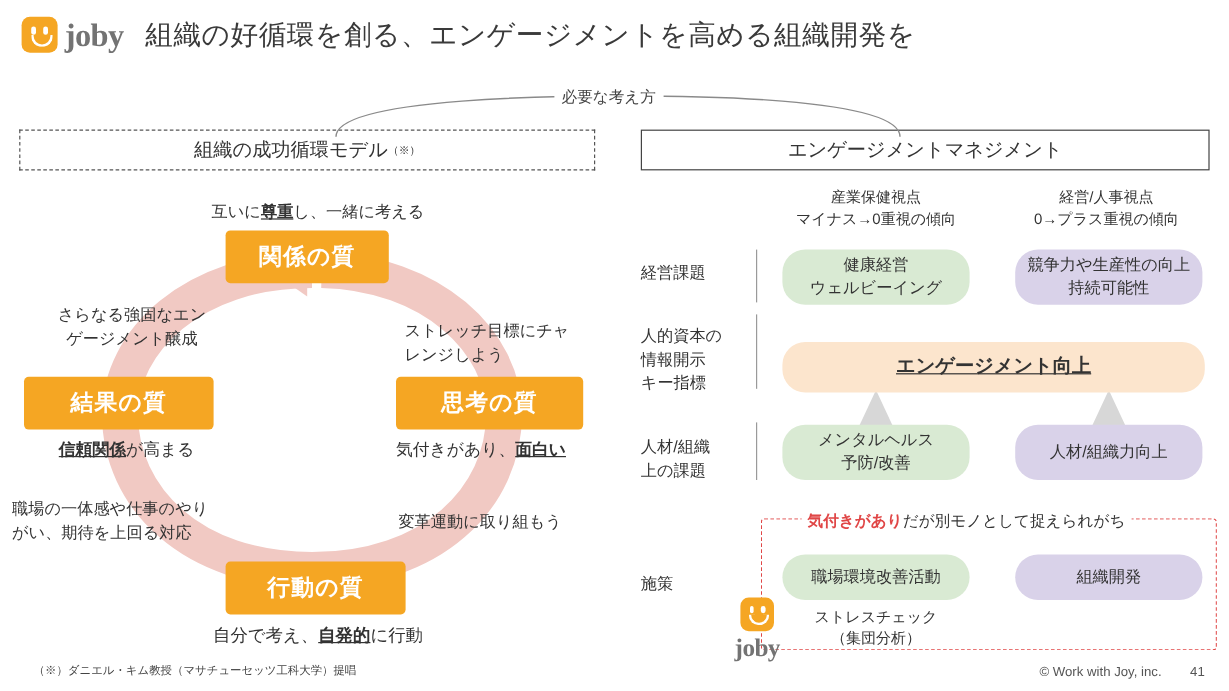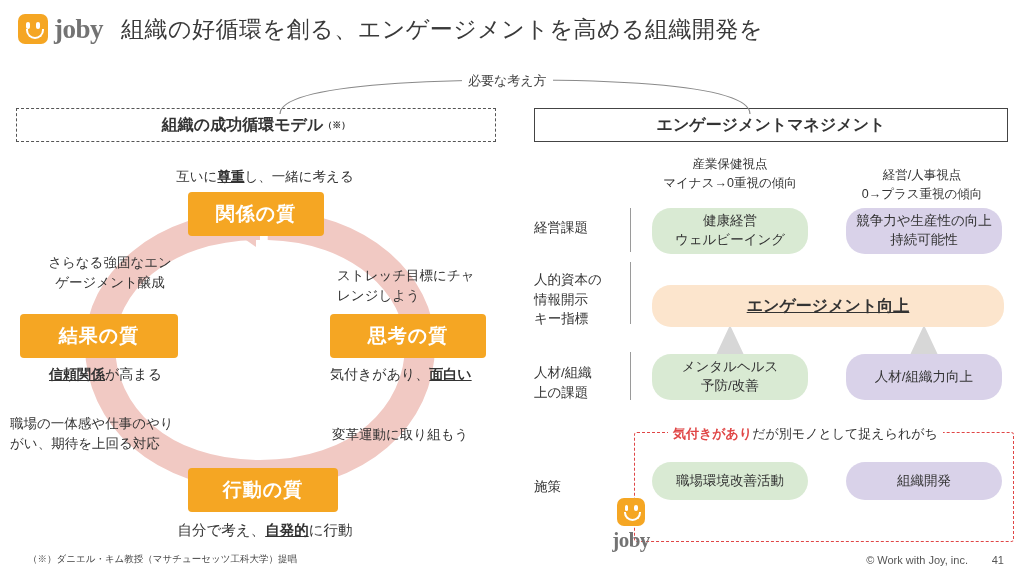--- a/index.html
+++ b/index.html
@@ -94,21 +94,20 @@
   
   .panel-head {
     position: absolute;
     height: 34px;
     display: flex;
     align-items: center;
     justify-content: center;
     font-size: 16px;
     color: #333;
     box-sizing: border-box;
-    font-weight: bold;
   }
   .panel-head.left {
     left: 16px; top: 108px; width: 480px;
     border: 1px dashed #555;
   }
   .panel-head.right {
     left: 534px; top: 108px; width: 474px;
     border: 1px solid #444;
   }
   .sup {
@@ -165,21 +164,21 @@
 
   
   .col-head {
     position: absolute;
     font-size: 12.5px;
     color: #333;
     text-align: center;
     line-height: 1.5;
   }
   .col-head.c1 { left: 640px; top: 155px; width: 180px; }
-  .col-head.c2 { left: 836px; top: 166px; width: 172px; }
+  .col-head.c2 { left: 836px; top: 155px; width: 172px; }
 
   .row-label {
     position: absolute;
     font-size: 13.5px;
     color: #333;
     text-align: left;
     line-height: 1.45;
   }
   .row-label.r1 { left: 534px; top: 218px; width: 88px; }
   .row-label.r2 { left: 534px; top: 270px; width: 92px; }
@@ -414,20 +413,24 @@
   <div class="pill purple p-jinzai">人材/組織力向上</div>
 
   <div class="dashed-box"></div>
   <div class="dashed-note">
     <b>気付きがあり</b><span>だが別モノとして捉えられがち</span>
   </div>
 
   <div class="pill green p-shokuba">職場環境改善活動</div>
   <div class="pill purple p-soshiki">組織開発</div>
 
+  <div class="sub-caption s1">
+    <span>ストレスチェック</span><br>
+    <span>（集団分析）</span>
+  </div>
 
   <div class="bottom-logo">
     <div class="logo-mark">
       <div class="eye l"></div>
         <div class="eye r"></div>
         <div class="smile"></div>
     </div>
     <div class="logo-text">joby</div>
   </div>
 

